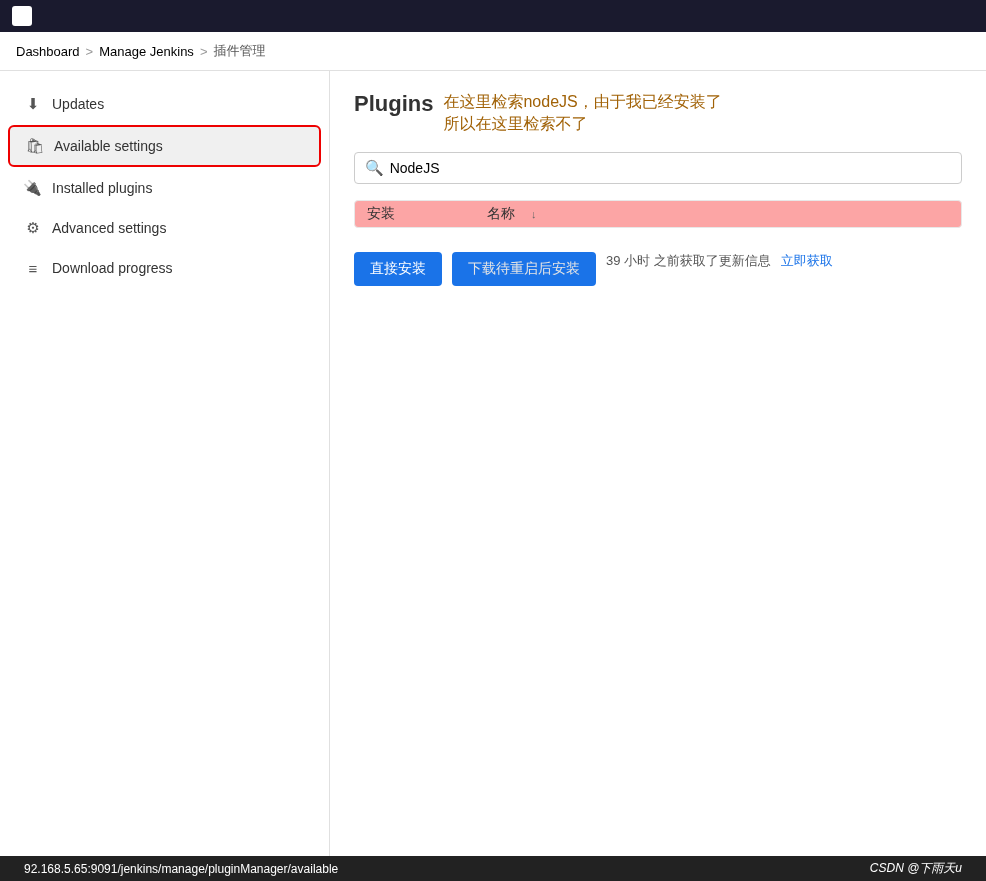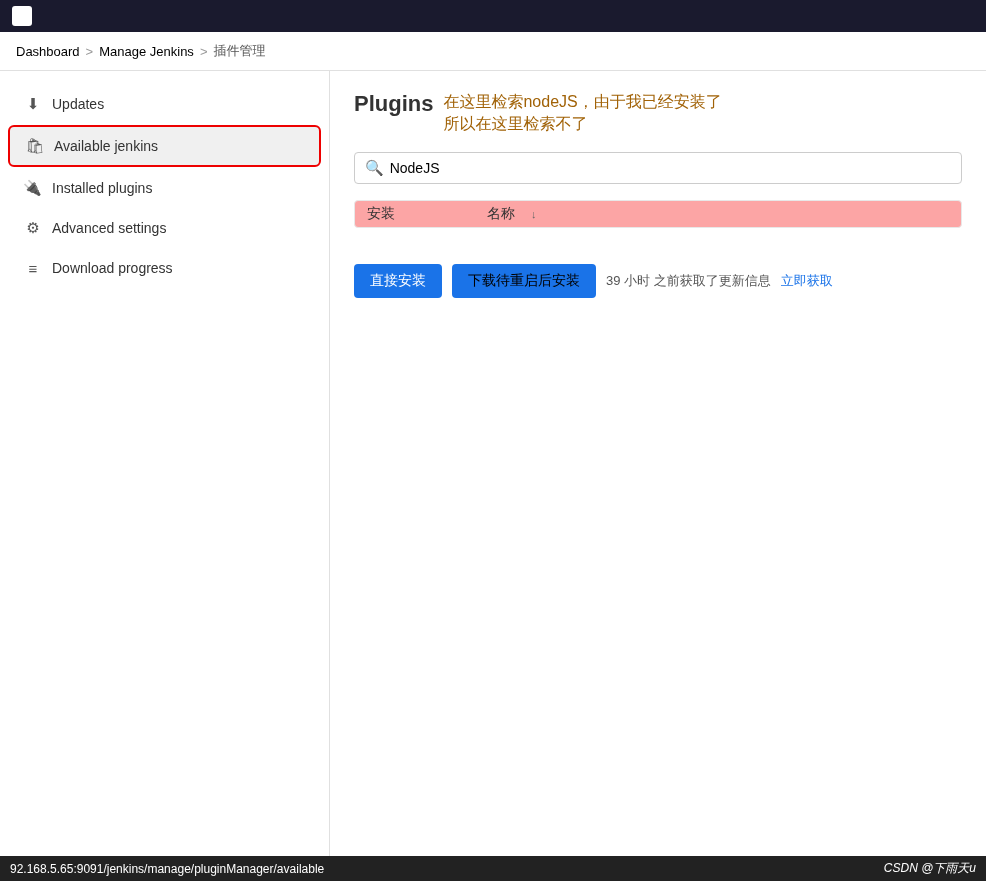--- a/index.html
+++ b/index.html
@@ -144,38 +144,37 @@
       display: flex;
       align-items: center;
       gap: 16px;
     }
     .sort-icon {
       font-size: 11px;
       color: #666;
     }
     .action-bar {
       display: flex;
-      align-items: center;
       gap: 10px;
-      margin-top: 36px;
+      margin-top: 24px;
       flex-wrap: wrap;
     }
     .btn-install {
       background: #1a73e8;
       color: #fff;
       border: none;
       border-radius: 4px;
       padding: 8px 16px;
       font-size: 14px;
       cursor: pointer;
       font-weight: 500;
     }
     .btn-install-restart {
       background: #1a73e8;
-      color: #000000;
+      color: #e5e5e5;
       border: none;
       border-radius: 4px;
       padding: 8px 16px;
       font-size: 14px;
       cursor: pointer;
       font-weight: 500;
     }
     .update-info {
       font-size: 13px;
       color: #555;
@@ -188,21 +187,21 @@
     }
     .title-row {
       display: flex;
       align-items: flex-start;
       margin-bottom: 16px;
     }
     .status-bar {
       background: #222;
       color: #fff;
       font-size: 12px;
-      padding: 4px 10px;
+      padding: 4px 24px;
       display: flex;
       justify-content: space-between;
       align-items: center;
       flex-shrink: 0;
     }
     .csdn-badge {
       color: #fff;
       font-size: 12px;
       font-style: italic;
     }
@@ -226,21 +225,21 @@
 
   <nav class="sidebar">
 
     <div class="sidebar-item">
       <span class="icon">⬇</span>
       <span>Updates</span>
     </div>
 
     <div class="sidebar-item active">
       <span class="icon">🛍</span>
-      <span>Available jenkins</span>
+      <span>Available settings</span>
     </div>
 
     <div class="sidebar-item">
       <span class="icon">🔌</span>
       <span>Installed plugins</span>
     </div>
 
     <div class="sidebar-item">
       <span class="icon">⚙</span>
       <span>Advanced settings</span>

